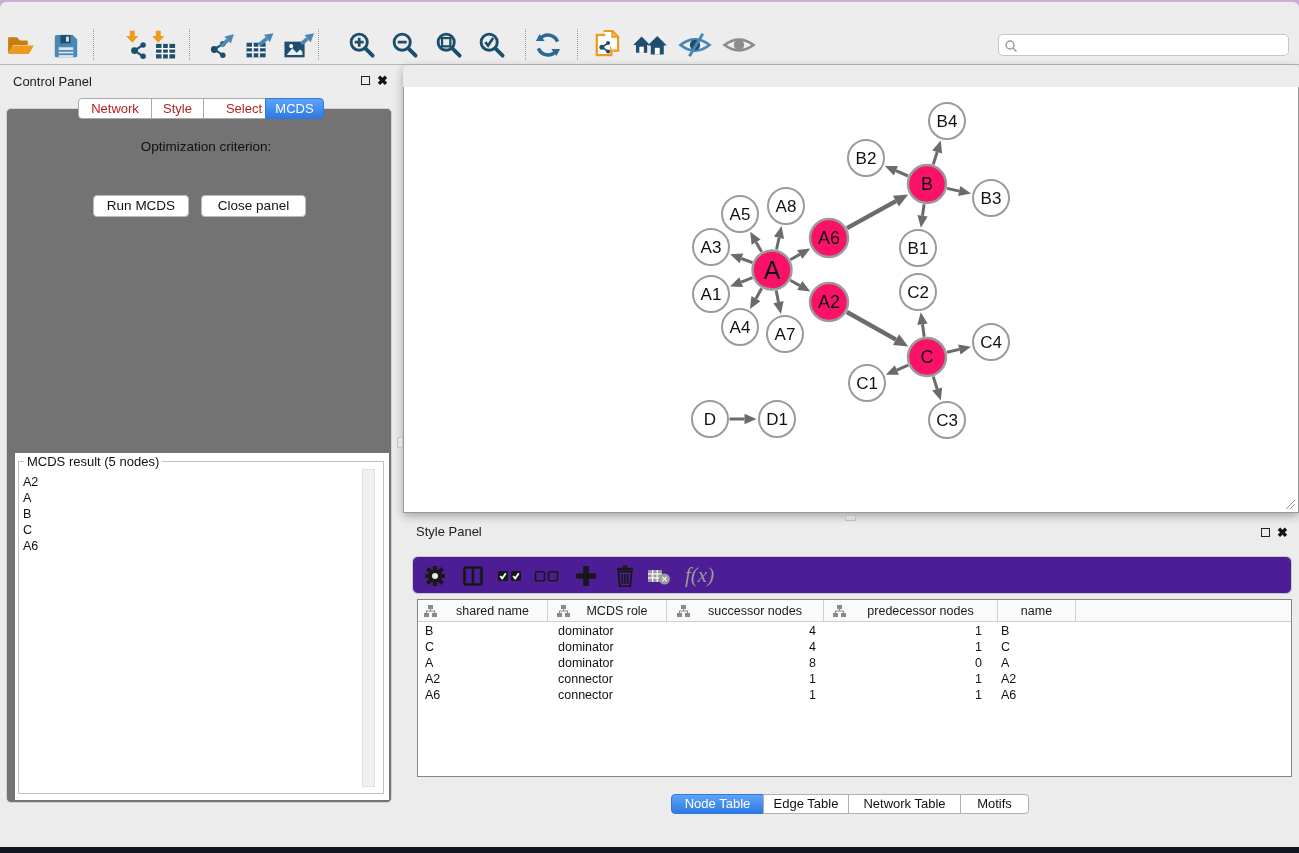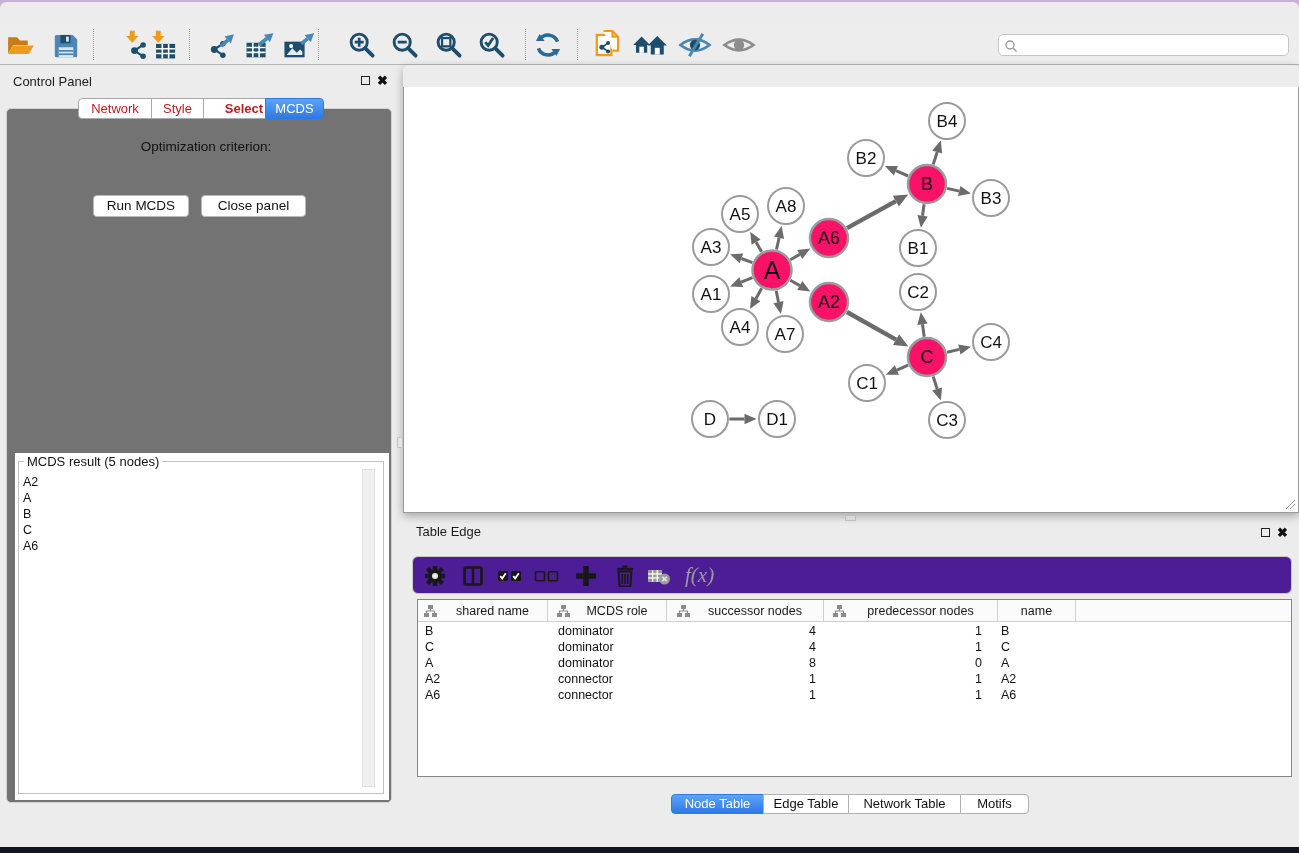--- a/index.html
+++ b/index.html
@@ -197,21 +197,21 @@
         </svg>
       </div>
   </div>
   <div id="main">
     <div id="cp-title">Control Panel</div>
     <div class="hdr-float" style="left:361px; top:10px;"></div>
     <div class="hdr-close" style="left:377px; top:9px;">✖</div>
     <div id="cp-tabs">
       <div class="cptab" style="left:0; width:74px; border-radius:4px 0 0 4px;">Network</div>
       <div class="cptab" style="left:73px; width:53px;">Style</div>
-      <div class="cptab" style="left:125px; width:82px;font-weight:bold;">Select</div>
+      <div class="cptab" style="left:125px; width:82px;">Select</div>
       <div class="cptab" style="left:187px; width:59px; background:linear-gradient(#5ea3f9,#2e7ae4); color:#fff; border-color:#2e7ae4; border-radius:0 4px 4px 0;">MCDS</div>
     </div>
     <div id="cp-panel">
       <div id="opt-label">Optimization criterion:</div>
       <div class="btn" style="left:86px; top:86px; width:96px;">Run MCDS</div>
       <div class="btn" style="left:194px; top:86px; width:105px;">Close panel</div>
       <div id="result-white">
         <div id="result-fs">
           <div id="result-legend">MCDS result (5 nodes)</div>
           <div id="result-scroll"></div>
@@ -310,21 +310,21 @@
 
         <svg style="position:absolute; right:2px; bottom:2px;" width="12" height="12" viewBox="0 0 12 12">
             <line x1="2" y1="11" x2="11" y2="2" stroke="#9a9a9a" stroke-width="1"></line>
             <line x1="6" y1="11" x2="11" y2="6" stroke="#9a9a9a" stroke-width="1"></line>
           </svg>
       </div>
     </div>
 
     <div style="position:absolute; left:397px; top:371px; width:6px; height:11px; background:#e3e3e3; border:1px solid #c4c4c4; border-radius:1px;"></div>
     <div style="position:absolute; left:845px; top:449px; width:11px; height:6px; background:#dadada; border:1px solid #bdbdbd;"></div>
-    <div id="tp-title">Table Edge</div>
+    <div id="tp-title">Style Panel</div>
     <div class="hdr-float" style="left:1261px; top:462px;"></div>
     <div class="hdr-close" style="left:1277px; top:461px;">✖</div>
     <div id="tp-toolbar">
       <svg style="position:absolute; left:12px; top:9px;" width="20" height="20" viewBox="0 0 20 20">
           <circle cx="10" cy="10" r="7" fill="#181818"></circle>
           <rect x="-2" y="-2.1" width="4" height="4.2" transform="translate(18.6 10.0) rotate(0)" fill="#181818"></rect>
           <rect x="-2" y="-2.1" width="4" height="4.2" transform="translate(16.1 16.1) rotate(45)" fill="#181818"></rect>
           <rect x="-2" y="-2.1" width="4" height="4.2" transform="translate(10.0 18.6) rotate(90)" fill="#181818"></rect>
           <rect x="-2" y="-2.1" width="4" height="4.2" transform="translate(3.9 16.1) rotate(135)" fill="#181818"></rect>
           <rect x="-2" y="-2.1" width="4" height="4.2" transform="translate(1.4 10.0) rotate(180)" fill="#181818"></rect>

